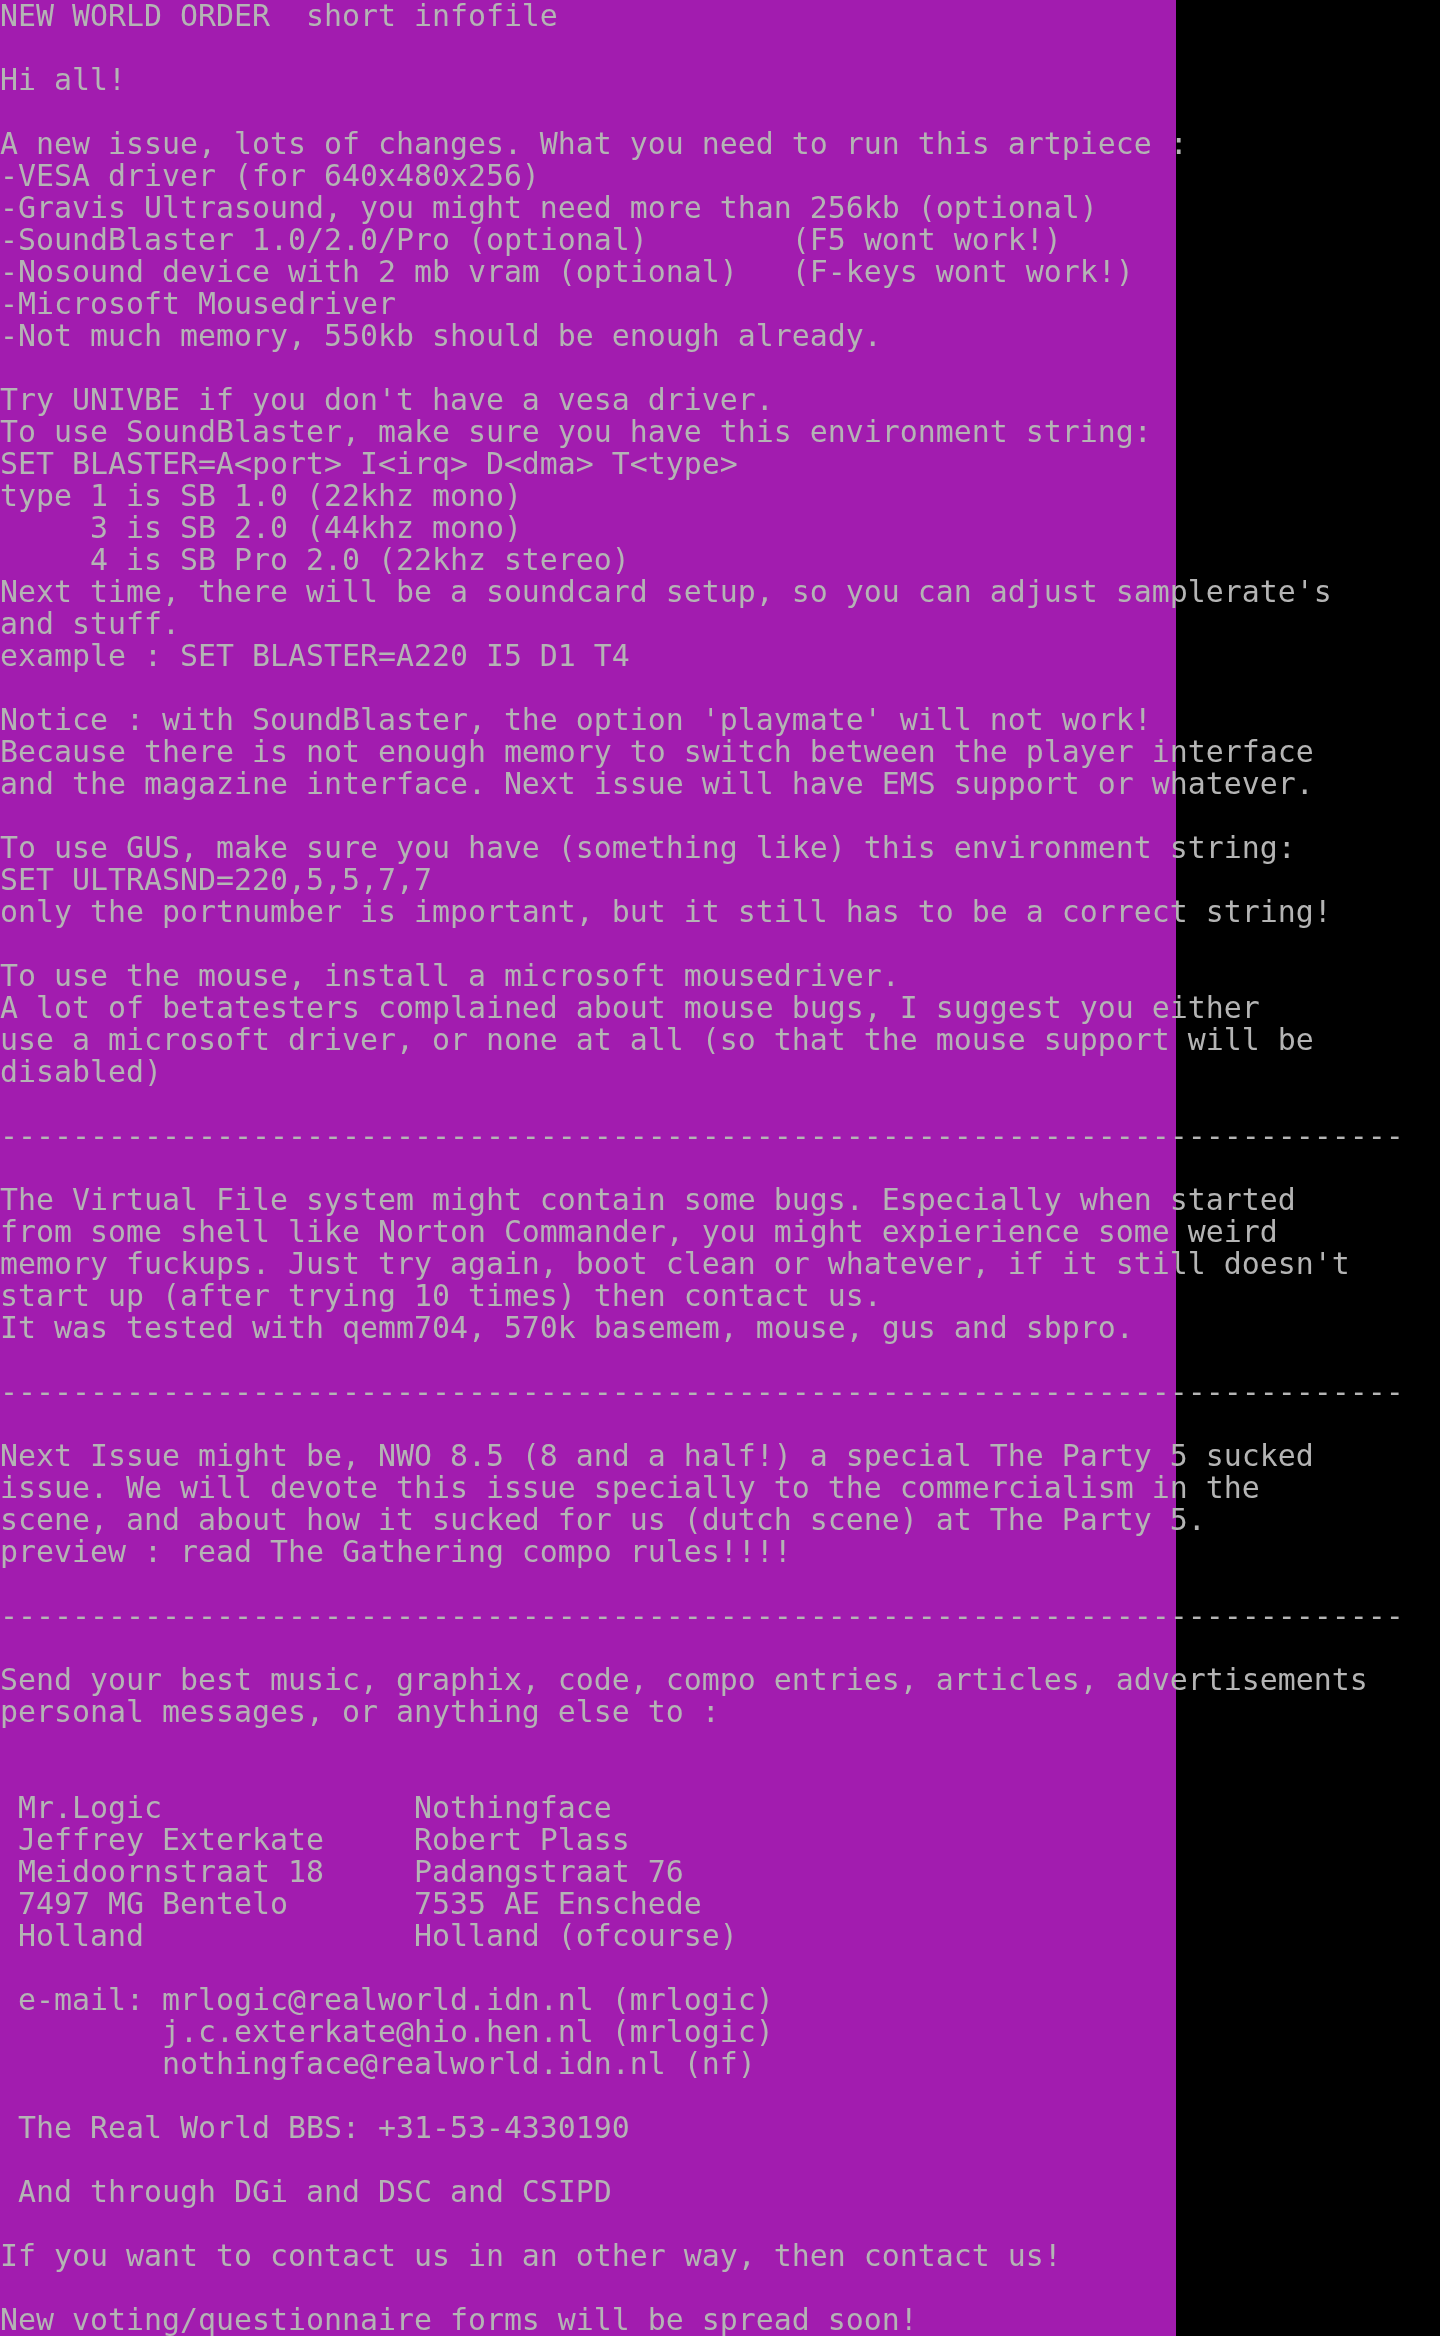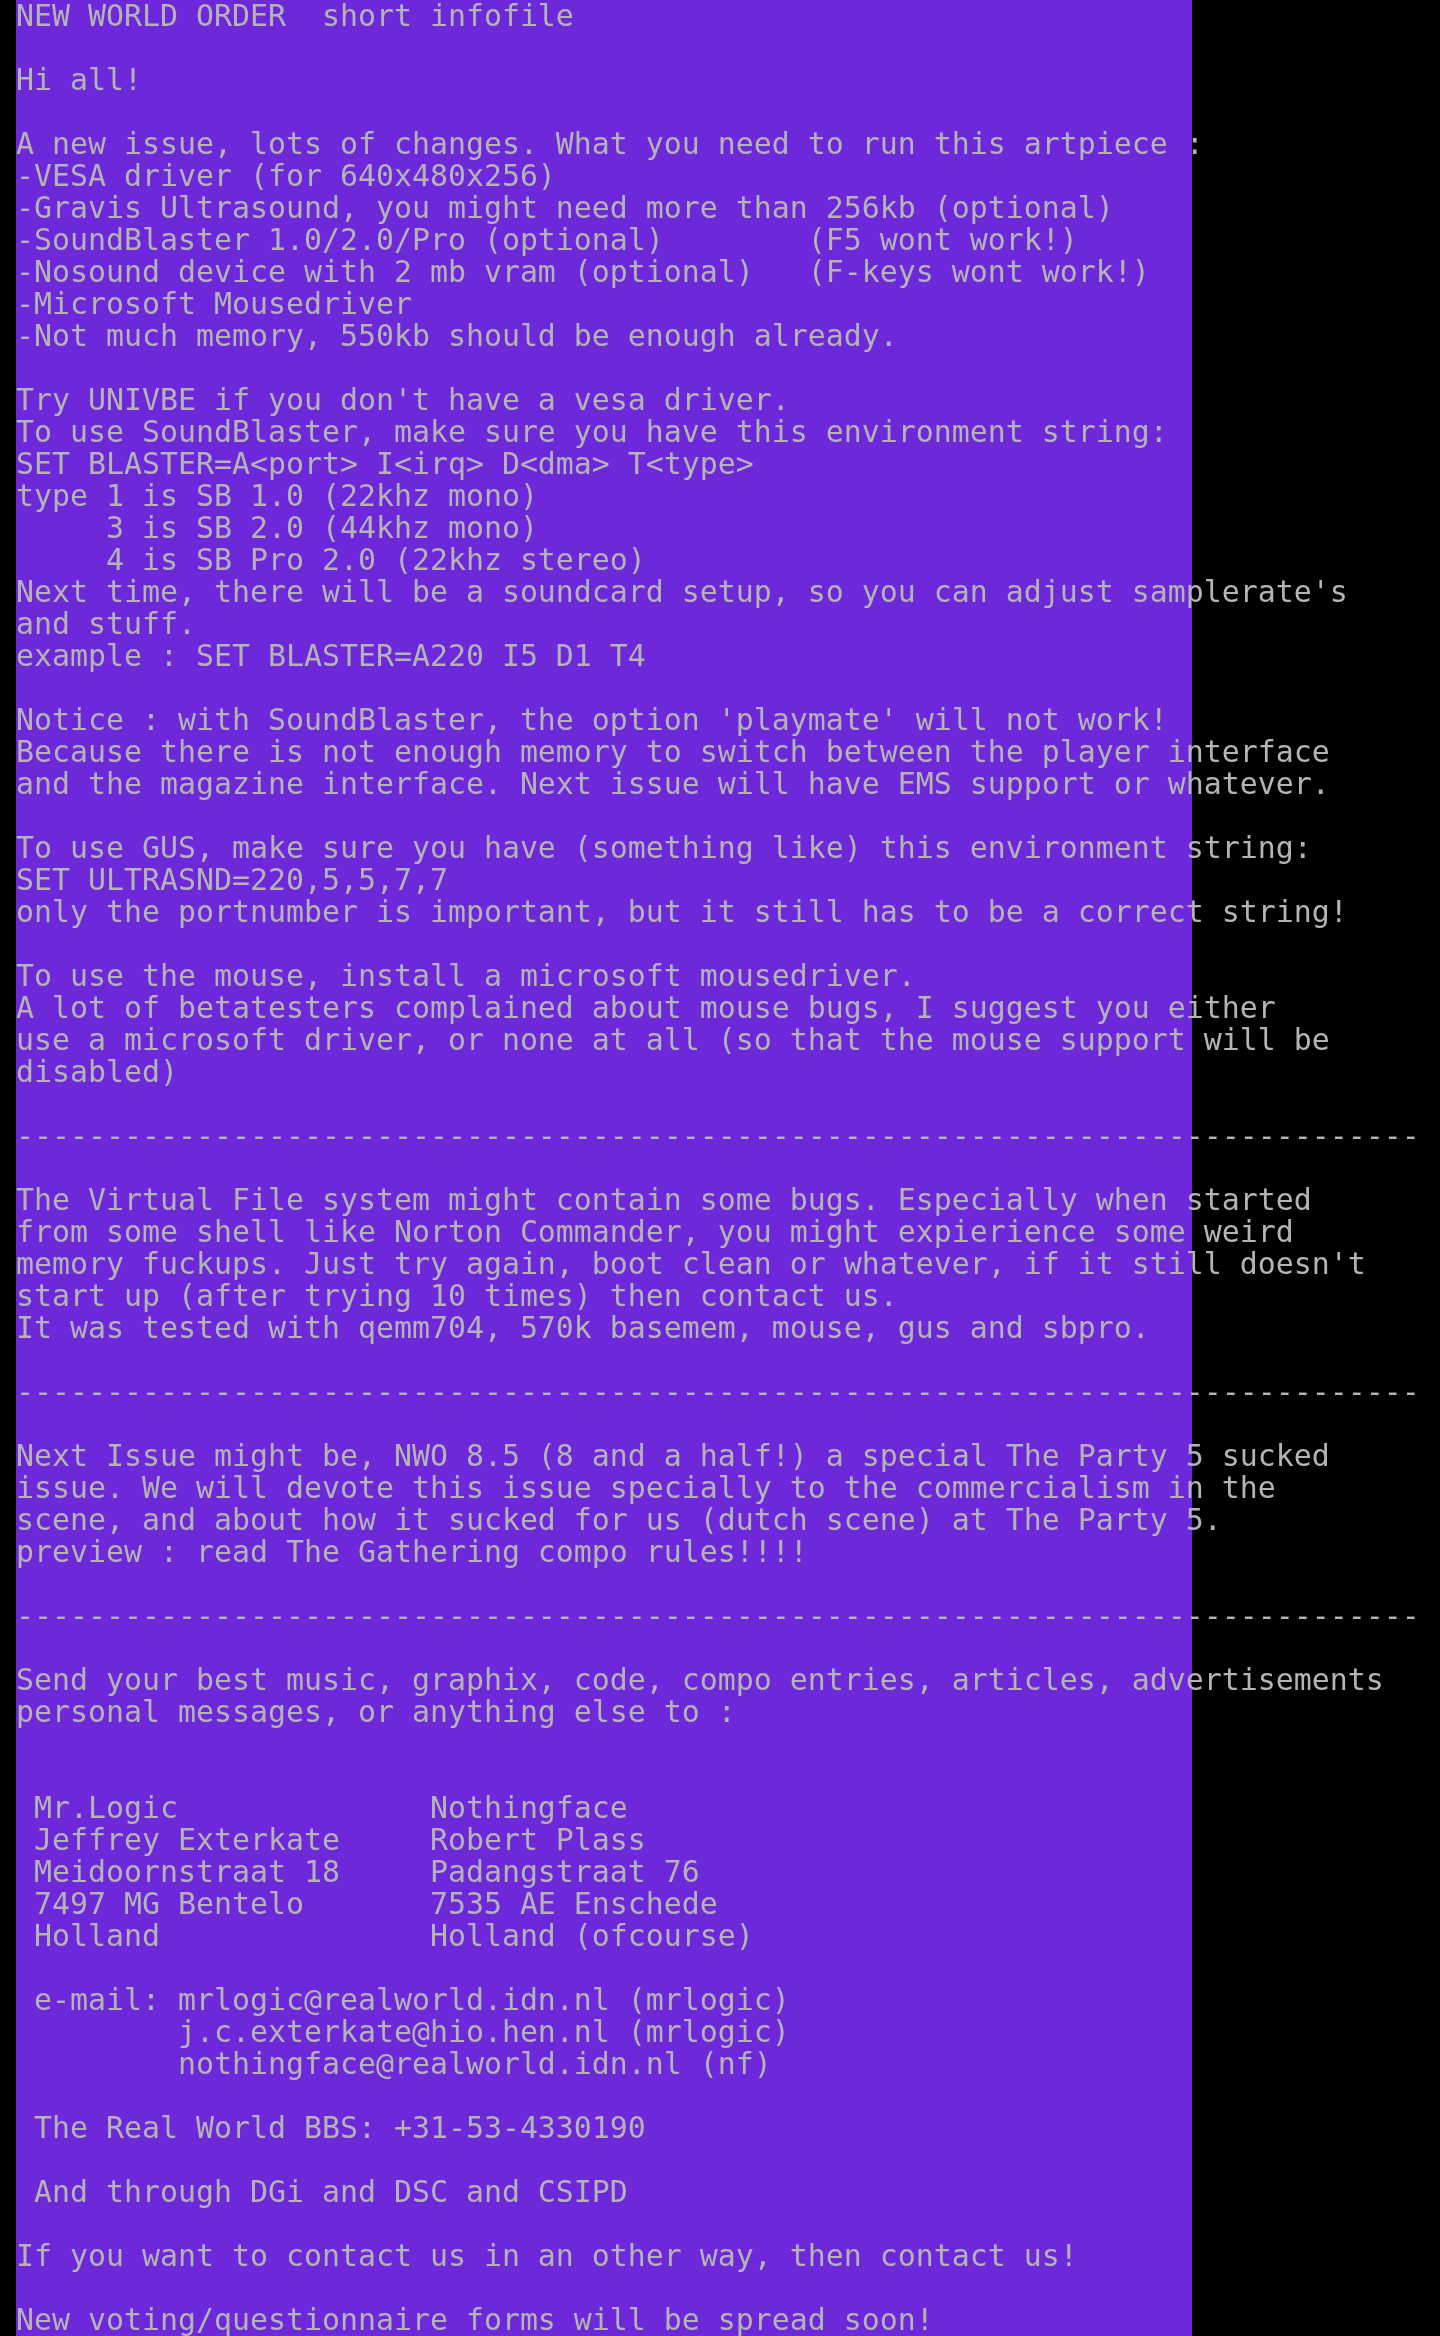--- a/index.html
+++ b/index.html
@@ -8,25 +8,25 @@
     background: #000000;
   }
   body {
     width: 1440px;
     height: 2336px;
     overflow: hidden;
     position: relative;
   }
   .screen {
     position: absolute;
-    left: 16px;
+    left: 0;
     top: 0;
     width: 1176px;
     height: 2336px;
-    background: #6d28d9;
+    background: #a21caf;
   }
   pre.dos-text {
     margin: 0;
     padding: 0;
     font-family: "DejaVu Sans Mono", "Liberation Mono", monospace;
     font-size: 29.9px;
     line-height: 32px;
     letter-spacing: 0;
     color: #b4b4b4;
     white-space: pre;

